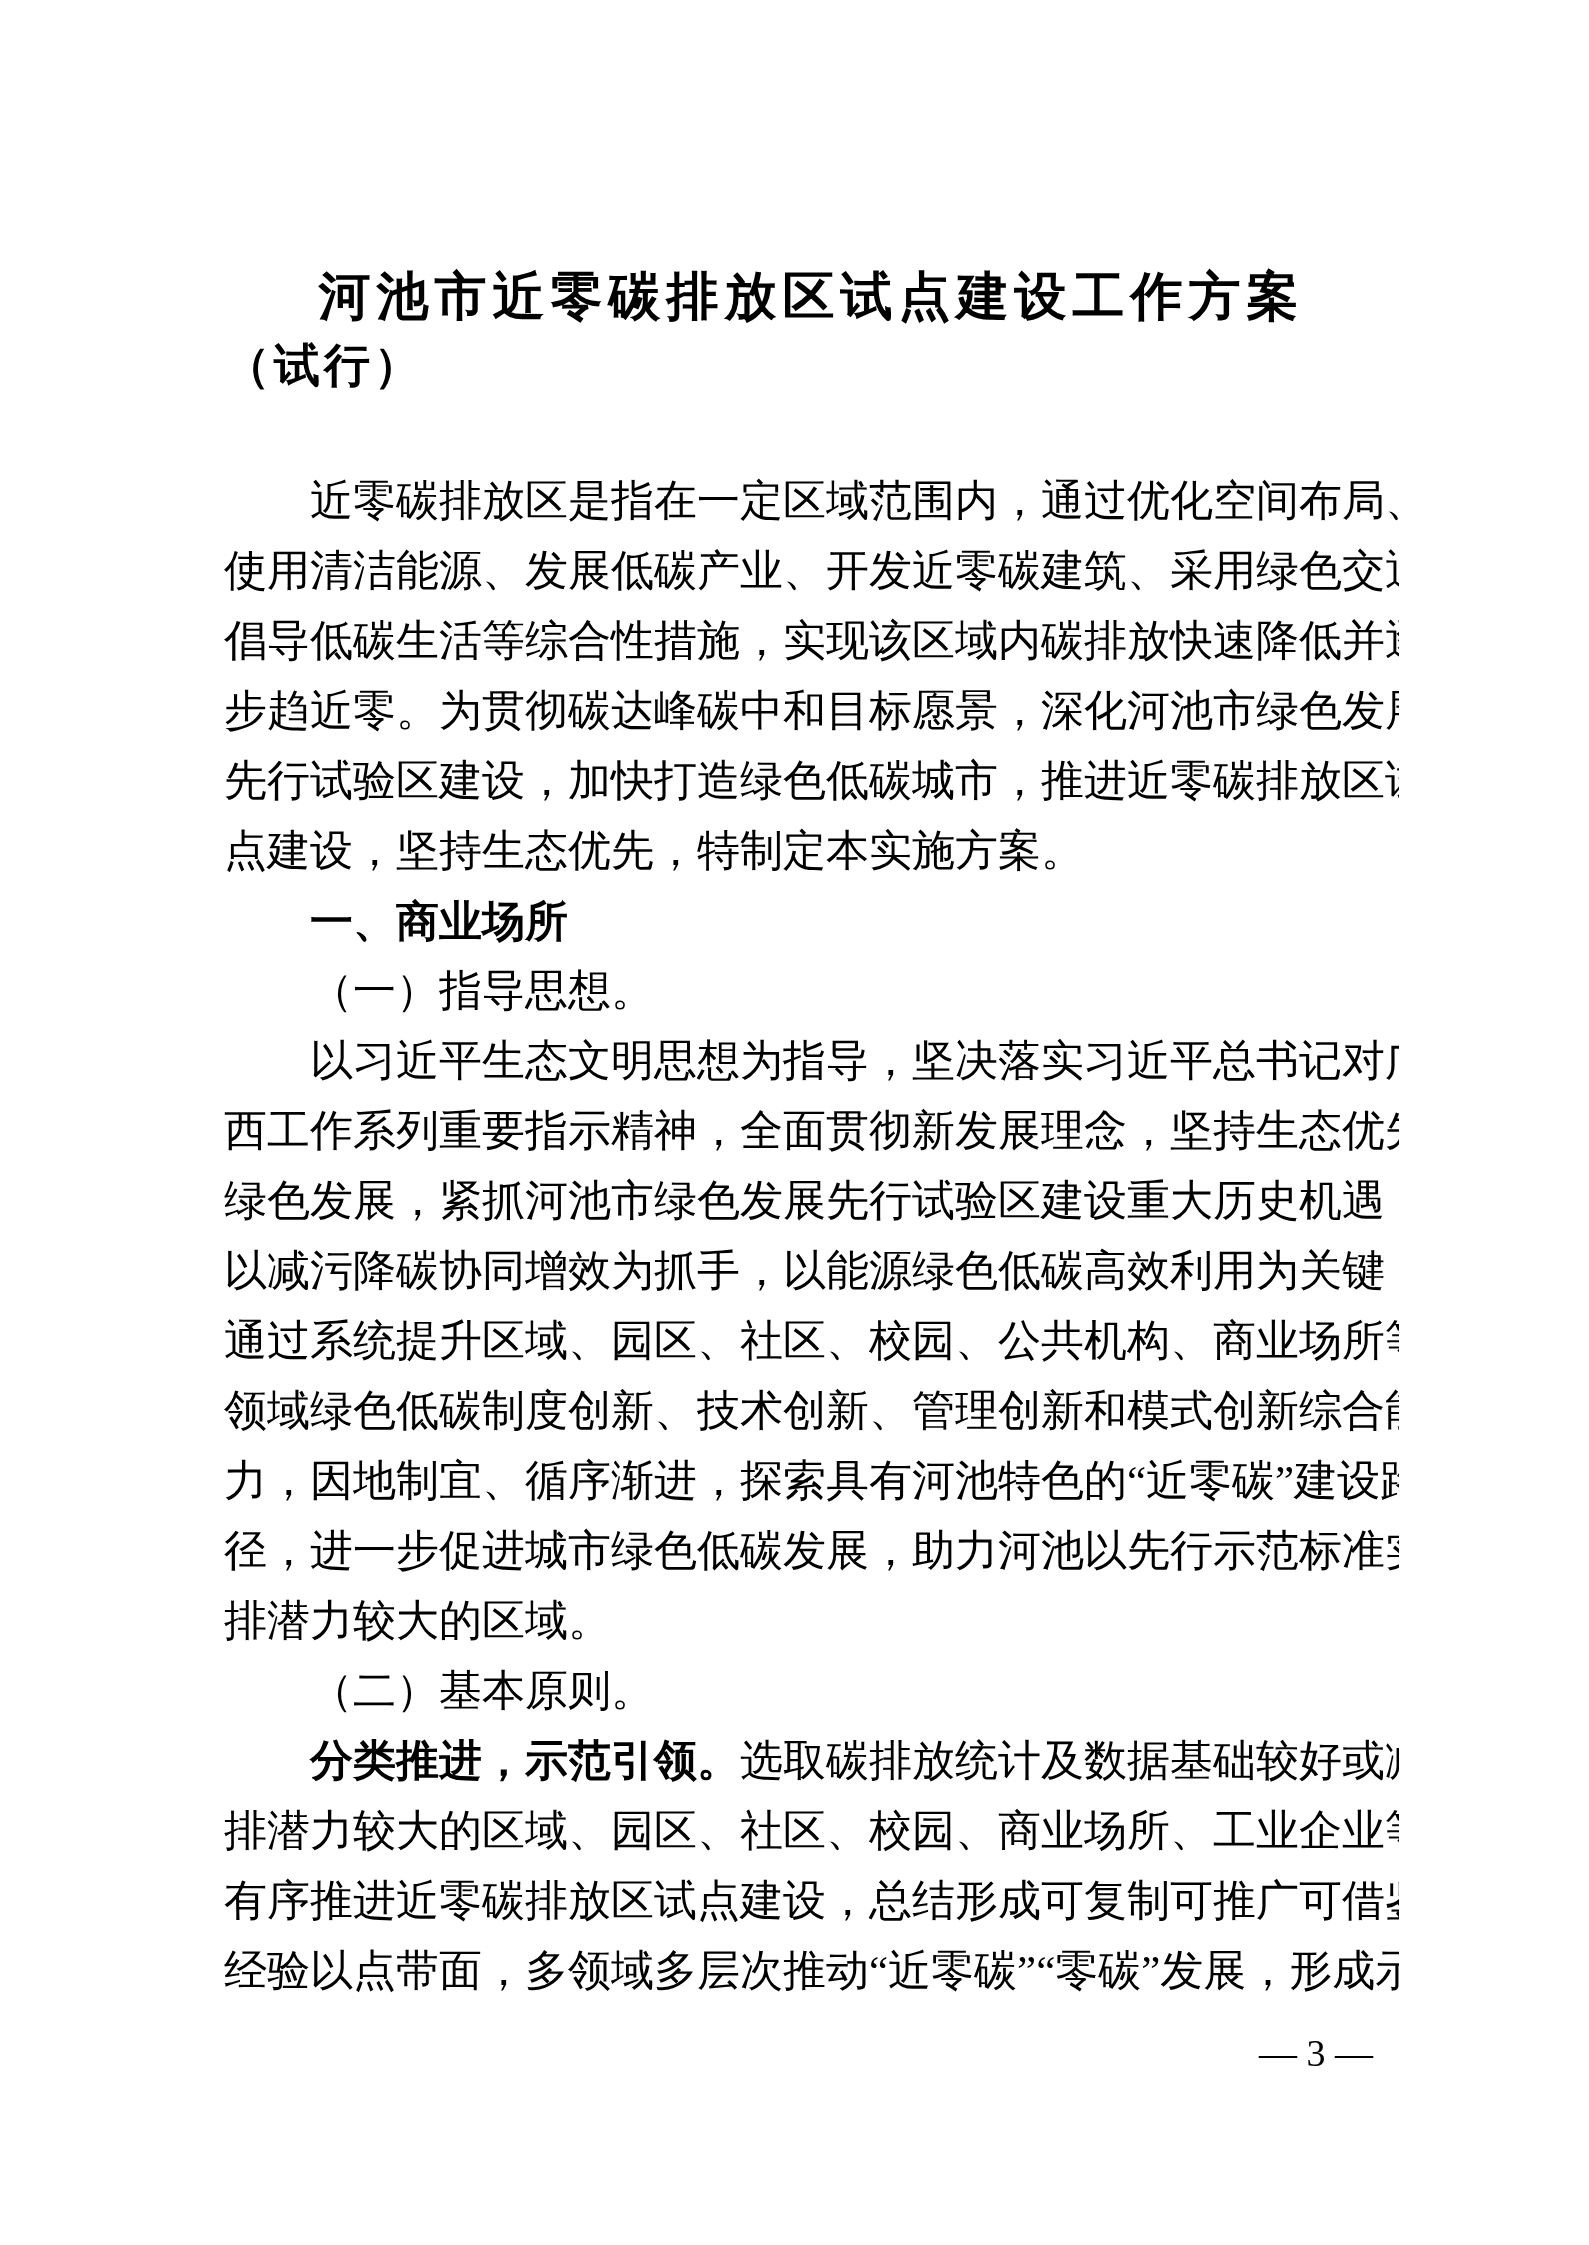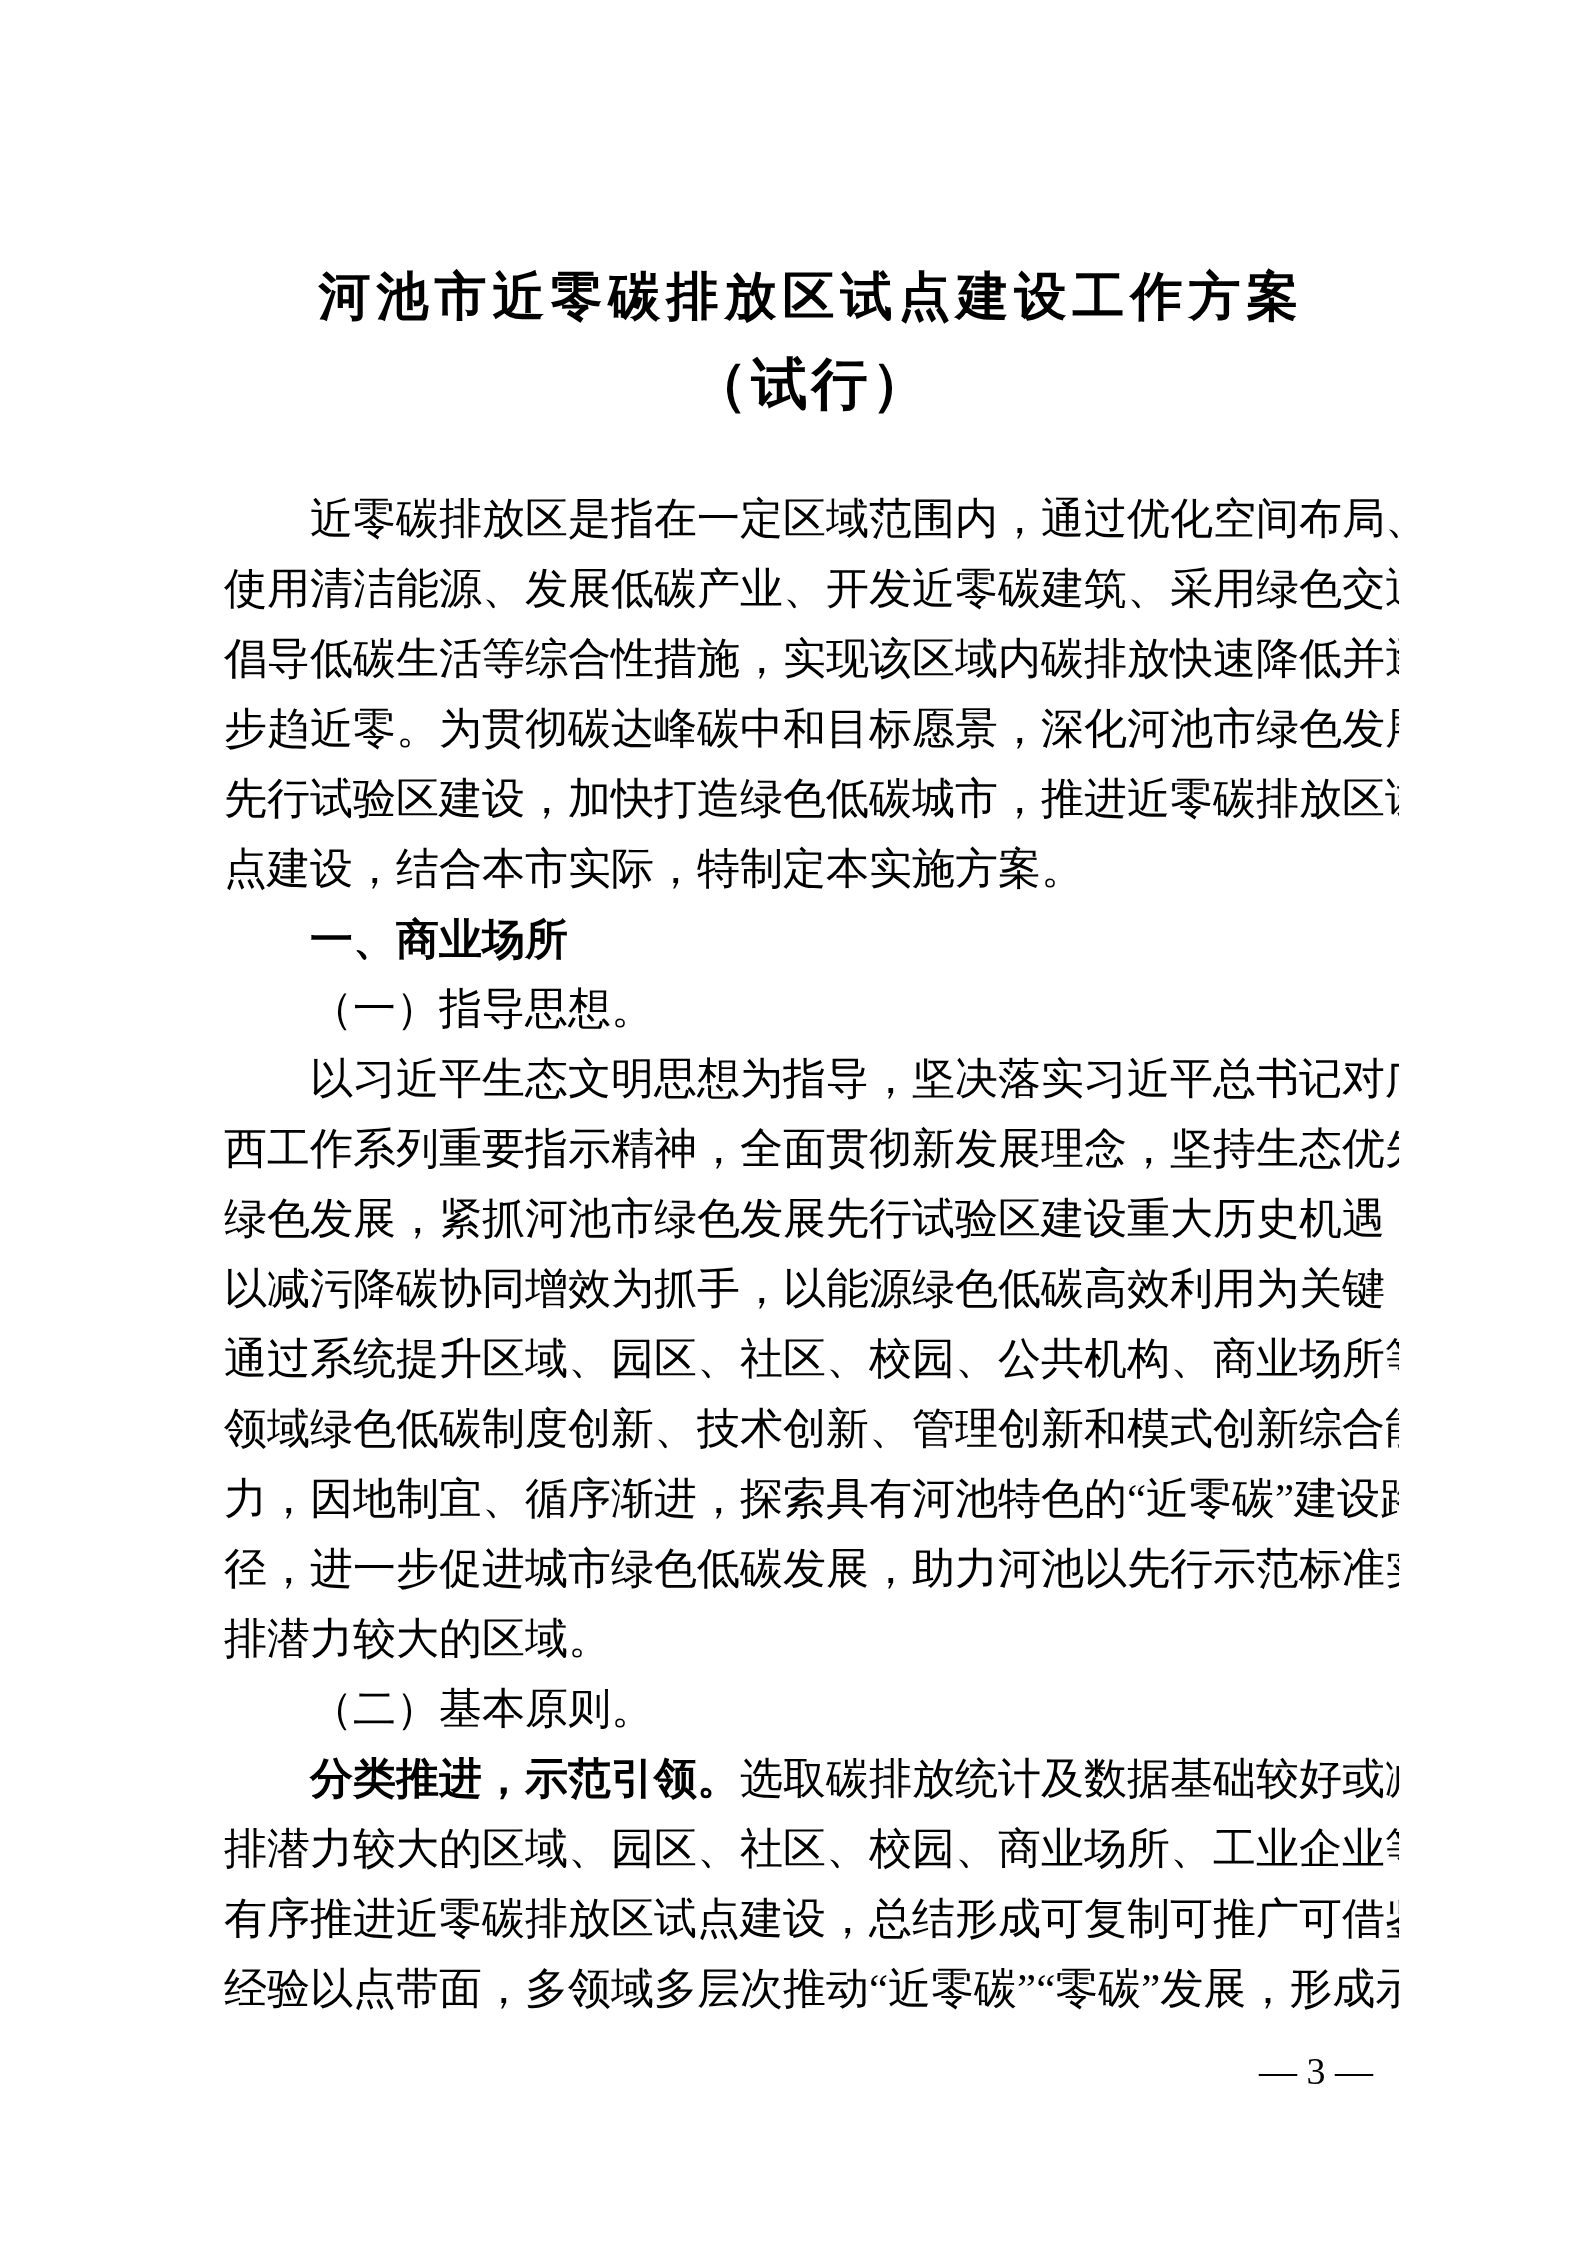--- a/index.html
+++ b/index.html
@@ -24,25 +24,25 @@
     margin-top: 263px;
     text-align: center;
     font-family: "Liberation Serif", "DejaVu Serif", serif;
     font-weight: bold;
     font-size: 52px;
     line-height: 68px;
     letter-spacing: 6px;
     white-space: nowrap;
   }
   .title2 {
-    margin-top: 22px;
-    text-align: center;
+    margin-top: 4px;
+    text-align: left;
     font-family: "Liberation Serif", "DejaVu Serif", serif;
     font-weight: bold;
-    font-size: 56px;
+    font-size: 46px;
     line-height: 62px;
     letter-spacing: 4px;
   }
   .body-block {
     margin-top: 69px;
   }
   .line {
     height: 70px;
     line-height: 70px;
     font-size: 43px;
@@ -85,21 +85,21 @@
 
   <div class="title1">河池市近零碳排放区试点建设工作方案</div>
   <div class="title2">（试行）</div>
 
   <div class="body-block">
     <div class="line ind">近零碳排放区是指在一定区域范围内，通过优化空间布局、</div>
     <div class="line">使用清洁能源、发展低碳产业、开发近零碳建筑、采用绿色交通、</div>
     <div class="line">倡导低碳生活等综合性措施，实现该区域内碳排放快速降低并逐</div>
     <div class="line">步趋近零。为贯彻碳达峰碳中和目标愿景，深化河池市绿色发展</div>
     <div class="line">先行试验区建设，加快打造绿色低碳城市，推进近零碳排放区试</div>
-    <div class="line end">点建设，结合本市实际，特制定本实施方案。</div>
+    <div class="line end">点建设，坚持生态优先，特制定本实施方案。</div>
     <div class="line h1 ind">一、商业场所</div>
     <div class="line h2 ind">（一）指导思想。</div>
     <div class="line ind">以习近平生态文明思想为指导，坚决落实习近平总书记对广</div>
     <div class="line">西工作系列重要指示精神，全面贯彻新发展理念，坚持生态优先、</div>
     <div class="line">绿色发展，紧抓河池市绿色发展先行试验区建设重大历史机遇，</div>
     <div class="line">以减污降碳协同增效为抓手，以能源绿色低碳高效利用为关键，</div>
     <div class="line">通过系统提升区域、园区、社区、校园、公共机构、商业场所等</div>
     <div class="line">领域绿色低碳制度创新、技术创新、管理创新和模式创新综合能</div>
     <div class="line">力，因地制宜、循序渐进，探索具有河池特色的“近零碳”建设路</div>
     <div class="line">径，进一步促进城市绿色低碳发展，助力河池以先行示范标准实</div>

